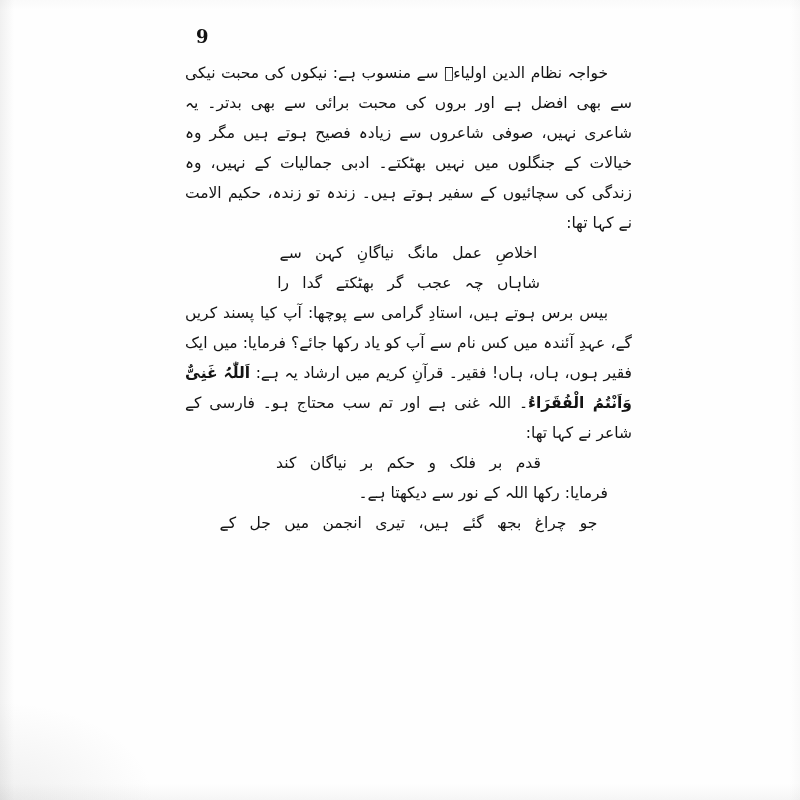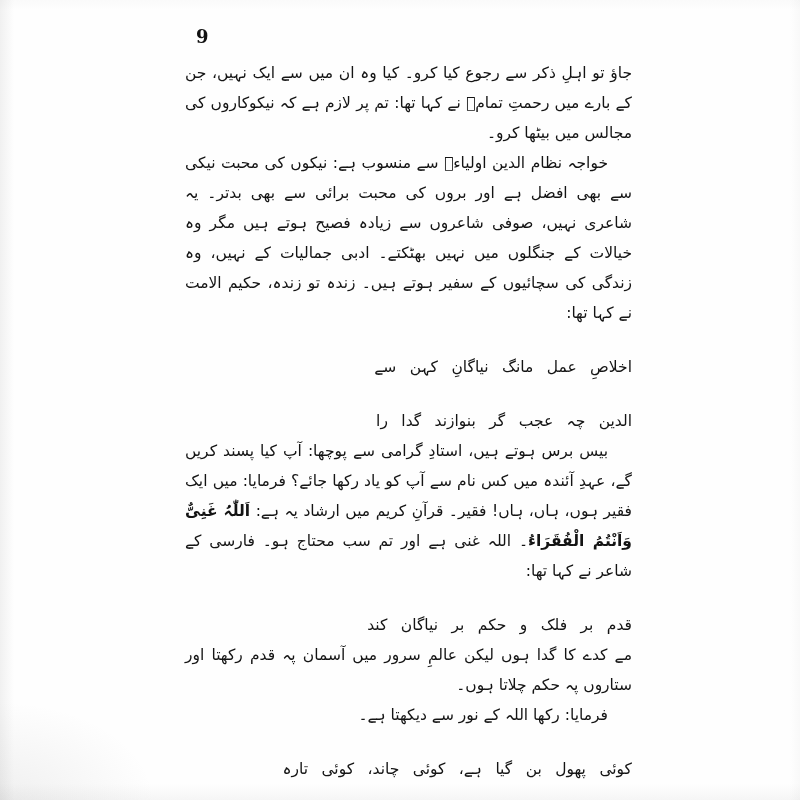--- a/index.html
+++ b/index.html
@@ -53,48 +53,44 @@
   }
   .text-column p {
     margin: 0;
     padding: 0;
   }
   p.para.indent {
     text-indent: 24px;
   }
   .verse-line {
     display: block;
-    text-align: right;
+    text-align: center;
     word-spacing: 0.55em;
     white-space: nowrap;
-    margin-top: 24px;
   }
   .arabic-bold {
     font-weight: bold;
   }
 </style>
 </head>
 <body>
 
 <div class="scan-page">
   <div class="edge-shade"></div>
 
   <div class="page-number">9</div>
 
   <div class="text-column">
-      <p class="para">جاؤ تو اہلِ ذکر سے رجوع کیا کرو۔ کیا وہ ان میں سے ایک نہیں، جن کے بارے میں رحمتِ تمامؐ نے کہا تھا: تم پر لازم ہے کہ نیکوکاروں کی مجالس میں بیٹھا کرو۔</p>
       <p class="para indent">خواجہ نظام الدین اولیاءؒ سے منسوب ہے: نیکوں کی محبت نیکی سے بھی افضل ہے اور بروں کی محبت برائی سے بھی بدتر۔ یہ شاعری نہیں، صوفی شاعروں سے زیادہ فصیح ہوتے ہیں مگر وہ خیالات کے جنگلوں میں نہیں بھٹکتے۔ ادبی جمالیات کے نہیں، وہ زندگی کی سچائیوں کے سفیر ہوتے ہیں۔ زندہ تو زندہ، حکیم الامت نے کہا تھا:</p>
       <p class="verse">
         <span class="verse-line">اخلاصِ عمل مانگ نیاگانِ کہن سے</span>
-        <span class="verse-line">الدین چہ عجب گر بنوازند گدا را</span>
+        <span class="verse-line">شاہاں چہ عجب گر بھٹکتے گدا را</span>
       </p>
       <p class="para indent"><span class="">بیس برس ہوتے ہیں، استادِ گرامی سے پوچھا: آپ کیا پسند کریں گے، عہدِ آئندہ میں کس نام سے آپ کو یاد رکھا جائے؟ فرمایا: میں ایک فقیر ہوں، ہاں، ہاں! فقیر۔ قرآنِ کریم میں ارشاد یہ ہے: </span><span class="arabic-bold">اَللّٰہُ غَنِیٌّ وَاَنْتُمُ الْفُقَرَاءُ</span><span class="">۔ اللہ غنی ہے اور تم سب محتاج ہو۔ فارسی کے شاعر نے کہا تھا:</span></p>
       <p class="verse">
         <span class="verse-line">قدم بر فلک و حکم بر نیاگان کند</span>
       </p>
-      <p class="para">مے کدے کا گدا ہوں لیکن عالمِ سرور میں آسمان پہ قدم رکھتا اور ستاروں پہ حکم چلاتا ہوں۔</p>
       <p class="para indent">فرمایا: رکھا اللہ کے نور سے دیکھتا ہے۔</p>
       <p class="verse">
-        <span class="verse-line">کوئی پھول بن گیا ہے، کوئی چاند، کوئی تارہ</span>
         <span class="verse-line">جو چراغ بجھ گئے ہیں، تیری انجمن میں جل کے</span>
       </p>
     </div>
 </div>
 
 </body></html>

